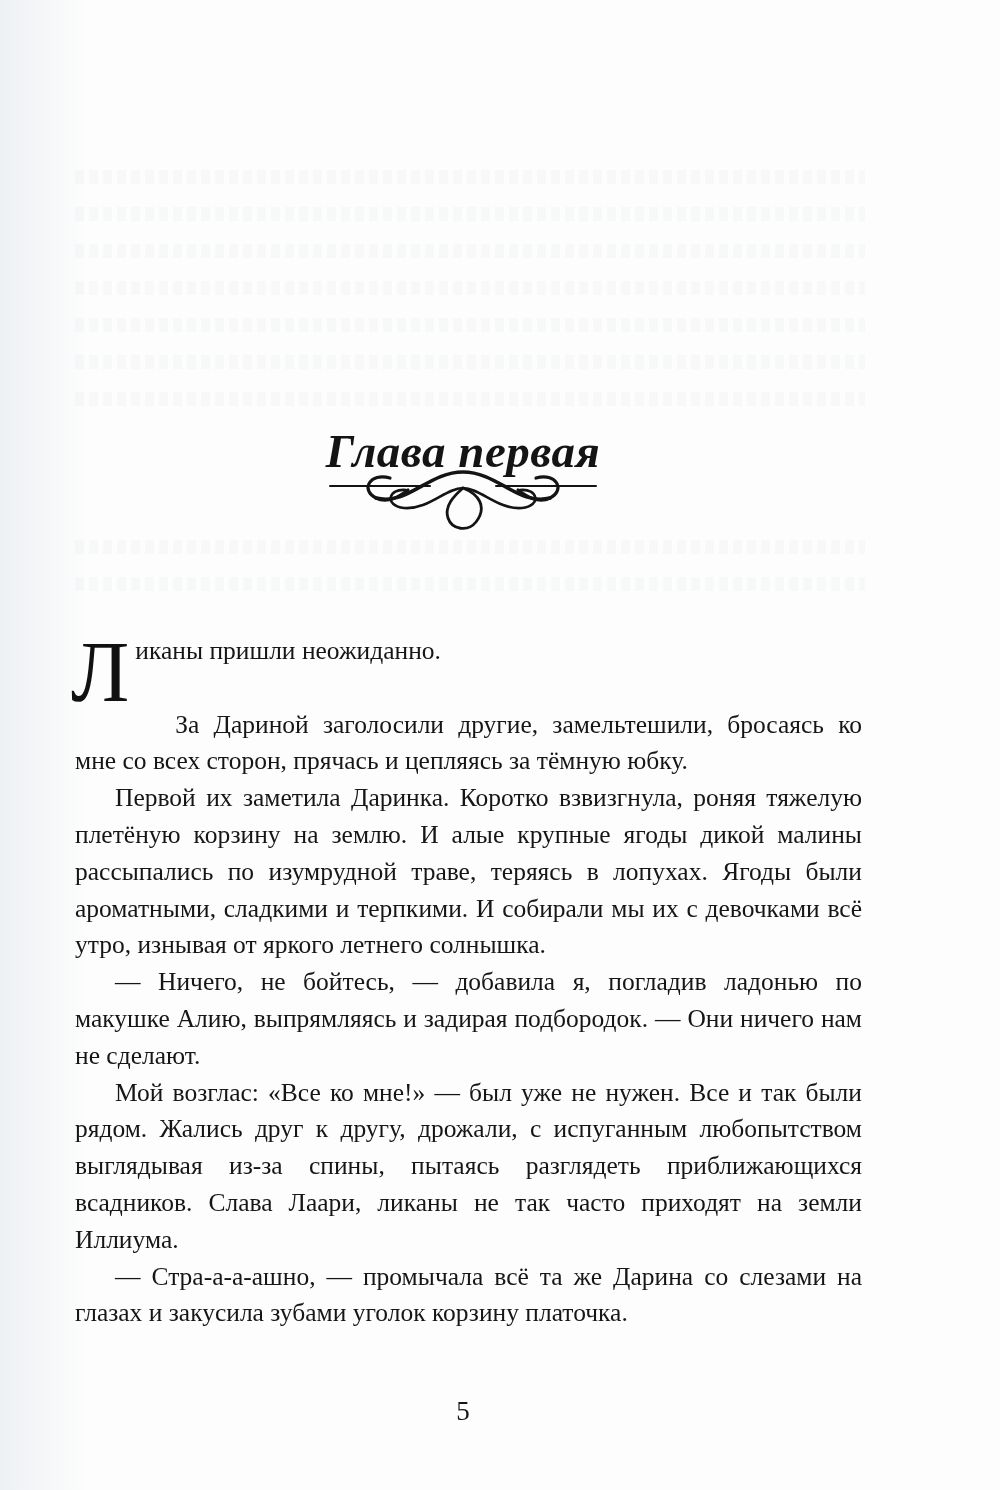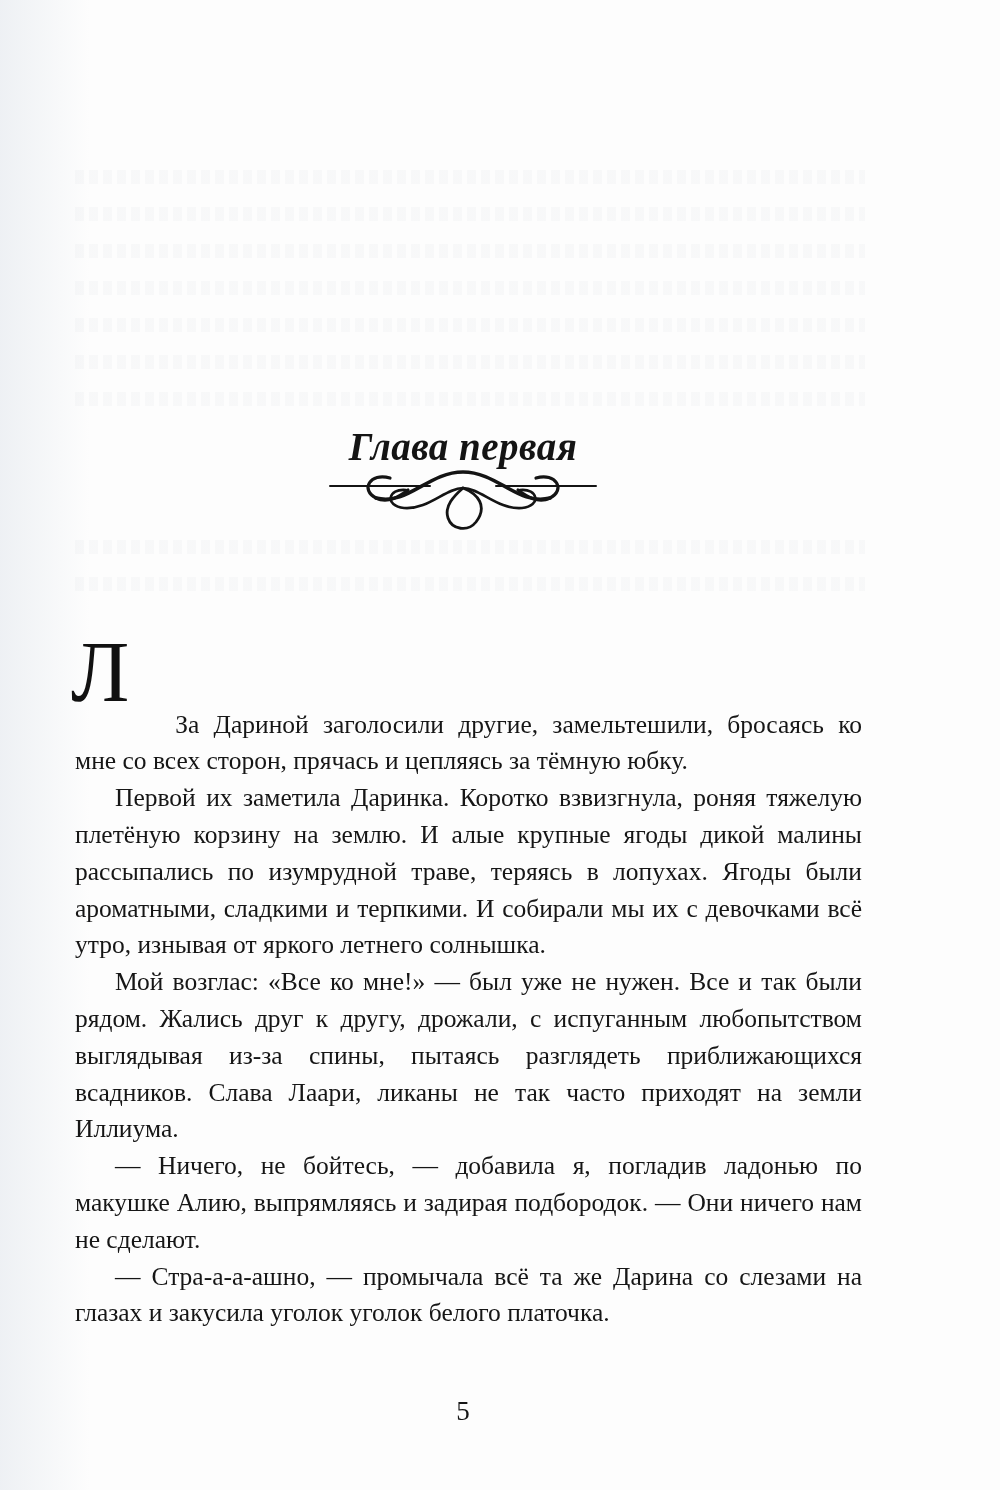--- a/index.html
+++ b/index.html
@@ -30,21 +30,21 @@
       background: repeating-linear-gradient(90deg, rgba(200,205,212,0.10) 0 9px, rgba(255,255,255,0) 9px 14px);
       pointer-events: none;
     }
     .chapter-title {
       position: absolute;
       top: 408px;
       left: 0;
       width: 926px;
       text-align: center;
       font-style: italic;
-      font-size: 39px;
+      font-size: 47px;
       letter-spacing: 0.5px;
       color: #141414;
       margin-top: 16px;
     }
     .ornament {
       position: absolute;
       left: 328px;
       top: 466px;
       width: 270px;
       height: 74px;
@@ -118,22 +118,22 @@
     <path d="M48 32 C 80 40, 100 6, 135 6 C 170 6, 190 40, 222 32" stroke-width="3.6"></path>
 
     <path d="M78 24 C 60 22, 56 40, 76 42 C 100 44, 118 22, 135 22 C 152 22, 170 44, 194 42 C 214 40, 210 22, 192 24" stroke-width="2.6"></path>
 
     <path d="M135 22 C 150 28, 160 40, 148 56 C 140 66, 124 64, 120 52 C 116 40, 126 30, 135 22" stroke-width="2.8"></path>
   </g>
 </svg>
 
 <div class="body-text">
   <p class="first">
-    <span class="dropcap">Л</span><br><span class="indent-after-cap"></span>
+    <span class="dropcap">Л</span><span>иканы пришли неожиданно.</span><br><span class="indent-after-cap"></span>
   </p>
   <p>За Дариной заголосили другие, замельтешили, бросаясь ко мне со всех сторон, прячась и цепляясь за тёмную юбку.</p>
   <p>Первой их заметила Даринка. Коротко взвизгнула, роняя тяжелую плетёную корзину на землю. И алые крупные ягоды дикой малины рассыпались по изумрудной траве, теряясь в лопухах. Ягоды были ароматными, сладкими и терпкими. И собирали мы их с девочками всё утро, изнывая от яркого летнего солнышка.</p>
+  <p>— Ничего, не бойтесь, — добавила я, погладив ладонью по макушке Алию, выпрямляясь и задирая подбородок. — Они ничего нам не сделают.</p>
   <p>Мой возглас: «Все ко мне!» — был уже не нужен. Все и так были рядом. Жались друг к другу, дрожали, с испуганным любопытством выглядывая из-за спины, пытаясь разглядеть приближающихся всадников. Слава Лаари, ликаны не так часто приходят на земли Иллиума.</p>
-  <p>— Ничего, не бойтесь, — добавила я, погладив ладонью по макушке Алию, выпрямляясь и задирая подбородок. — Они ничего нам не сделают.</p>
-  <p>— Стра-а-а-ашно, — промычала всё та же Дарина со слезами на глазах и закусила уголок уголок белого платочка.</p>
+  <p>— Стра-а-а-ашно, — промычала всё та же Дарина со слезами на глазах и закусила зубами уголок корзину платочка.</p>
 </div>
 
 <div class="page-number">5</div>
 
 </body></html>

